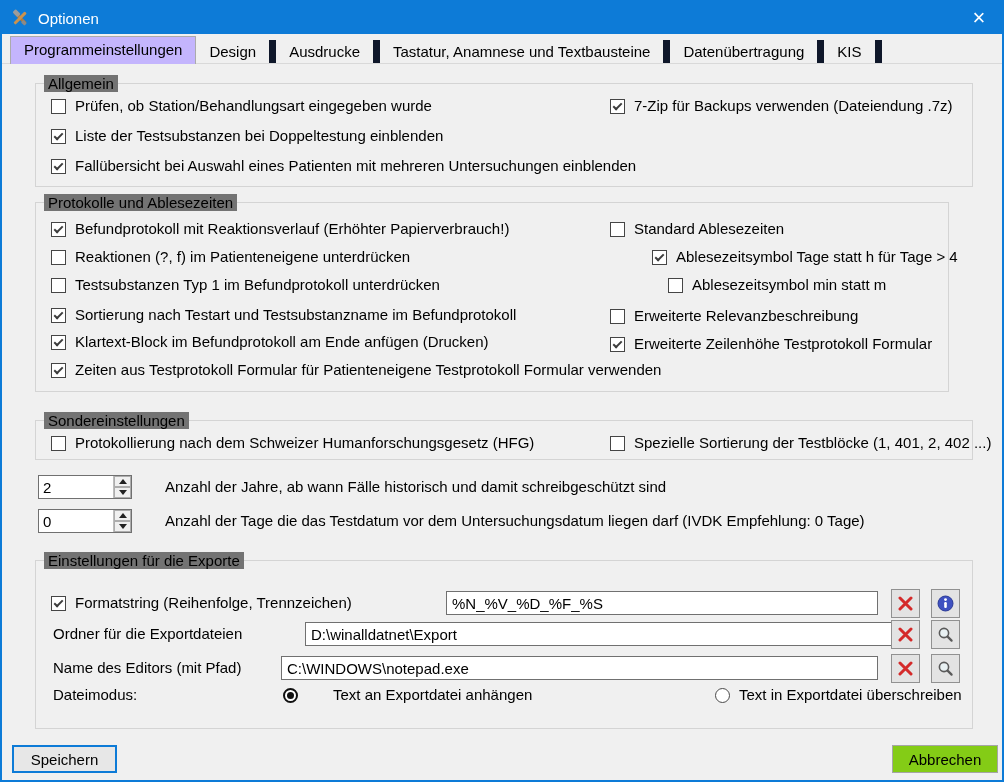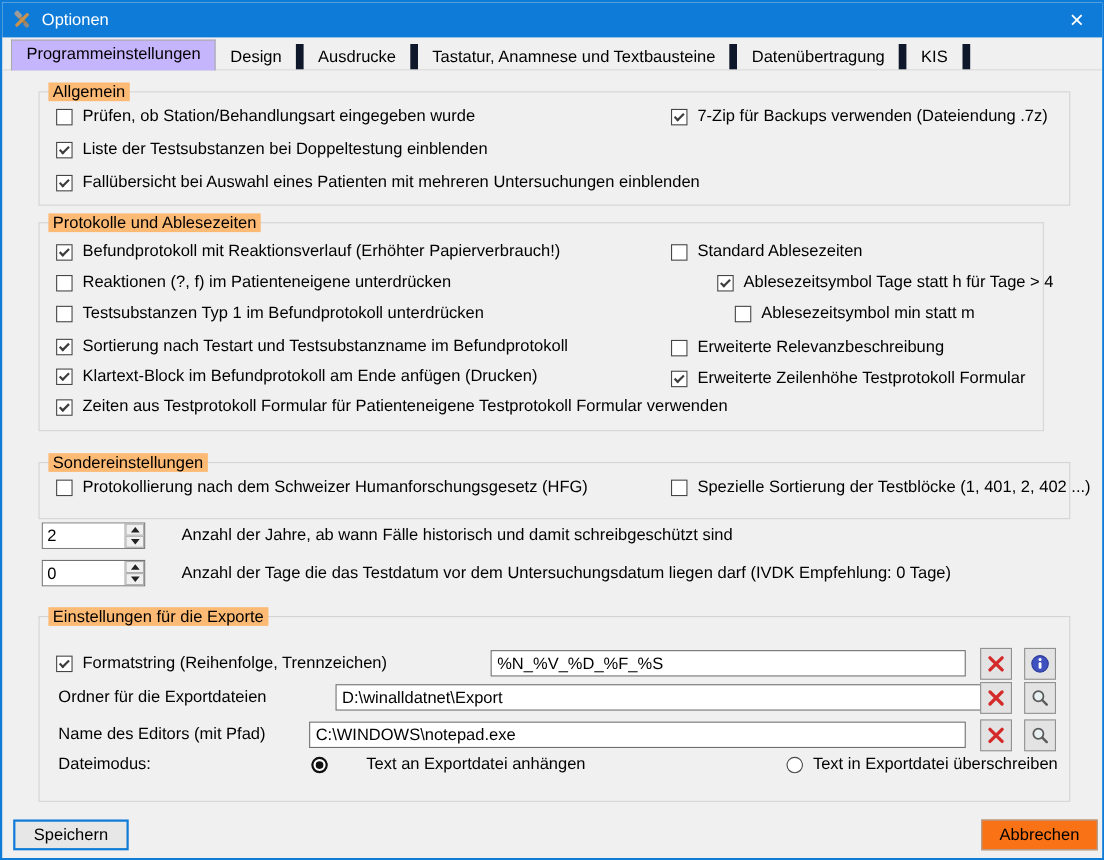--- a/index.html
+++ b/index.html
@@ -18,21 +18,21 @@
   
   .tabbar{position:absolute;left:0;top:35px;width:100%;height:27px;box-sizing:border-box;
     border-bottom:1px solid #d9d9d9;display:flex;align-items:flex-end;padding-left:8px;}
   .tab{height:23px;line-height:23px;padding:0 13px;border-right:7px solid #0f172a;
     white-space:nowrap;cursor:default;}
   .tab:first-child{border-right:none;}
   .tab.active{height:27px;line-height:26px;background:#c4b5fd;border:1px solid #ababab;
     border-bottom:none;margin-bottom:-1px;z-index:2;}
   
   .group{position:absolute;border:1px solid #d4d4d4;box-sizing:border-box;}
-  .gtitle{position:absolute;top:-9px;left:8px;background:#fdba74;padding:0 4px;white-space:nowrap;}
+  .gtitle{position:absolute;top:-9px;left:8px;background:#737373;padding:0 4px;white-space:nowrap;}
   
   .row{position:absolute;display:flex;align-items:center;gap:9px;height:20px;white-space:nowrap;}
   .cb{width:15px;height:15px;box-sizing:border-box;background:#fff;border:1px solid#454545;
     position:relative;flex:none;}
   .cb.checked::after{content:"";position:absolute;left:2px;top:3px;width:7px;height:3px;
     border-left:2px solid #3d3d3d;border-bottom:2px solid #3d3d3d;transform:rotate(-45deg);}
   .radio{width:15px;height:15px;box-sizing:border-box;background:#fff;border:1px solid #4a4a4a;
     border-radius:50%;position:relative;flex:none;}
   .radio.selected{border:2px solid #111;}
   .radio.selected::after{content:"";position:absolute;left:2px;top:2px;right:2px;bottom:2px;
@@ -46,21 +46,21 @@
   .spinbtn{flex:1;background:#f0f0f0;border:1px solid #adadad;display:flex;align-items:center;justify-content:center;}
   .tri-up{width:0;height:0;border-left:4px solid transparent;border-right:4px solid transparent;border-bottom:5px solid #222;}
   .tri-down{width:0;height:0;border-left:4px solid transparent;border-right:4px solid transparent;border-top:5px solid #222;}
   
   .tf{position:absolute;height:24px;box-sizing:border-box;background:#fff;border:1px solid #707070;
     font:15px "Liberation Sans",sans-serif;padding:0 5px;color:#000;}
   
   .sbtn{position:absolute;width:29px;height:29px;box-sizing:border-box;background:#e3e3e3;
     border:1px solid #919191;display:flex;align-items:center;justify-content:center;cursor:default;}
   
-  .btn{position:absolute;height:28px;box-sizing:border-box;background:#f97316;border:1px solid #a5a5a5;
+  .btn{position:absolute;height:28px;box-sizing:border-box;background:#84cc16;border:1px solid #a5a5a5;
     display:flex;align-items:center;justify-content:center;font-size:15px;cursor:default;}
   .btn.default{border:2px solid #0d7bd7;background:#e7e7e7;}
 </style>
 </head>
 <body>
 
 <div class="window">
 
   <div class="titlebar">
     <span class="appicon">
@@ -147,21 +147,21 @@
     <div class="row" style="left:574px;top:103px;">
       <span class="cb"></span>
       <span class="lbl">Erweiterte Relevanzbeschreibung</span>
     </div>
     <div class="row" style="left:574px;top:131px;">
       <span class="cb checked"></span>
       <span class="lbl">Erweiterte Zeilenhöhe Testprotokoll Formular</span>
     </div>
   </div>
 
-  <div class="group" style="left:33px;top:418px;width:938px;height:52px;">
+  <div class="group" style="left:33px;top:418px;width:938px;height:40px;">
     <span class="gtitle">Sondereinstellungen</span>
     <div class="row" style="left:15px;top:12px;">
       <span class="cb"></span>
       <span class="lbl">Protokollierung nach dem Schweizer Humanforschungsgesetz (HFG)</span>
     </div>
     <div class="row" style="left:574px;top:12px;">
       <span class="cb"></span>
       <span class="lbl">Spezielle Sortierung der Testblöcke (1, 401, 2, 402 ...)</span>
     </div>
   </div>

